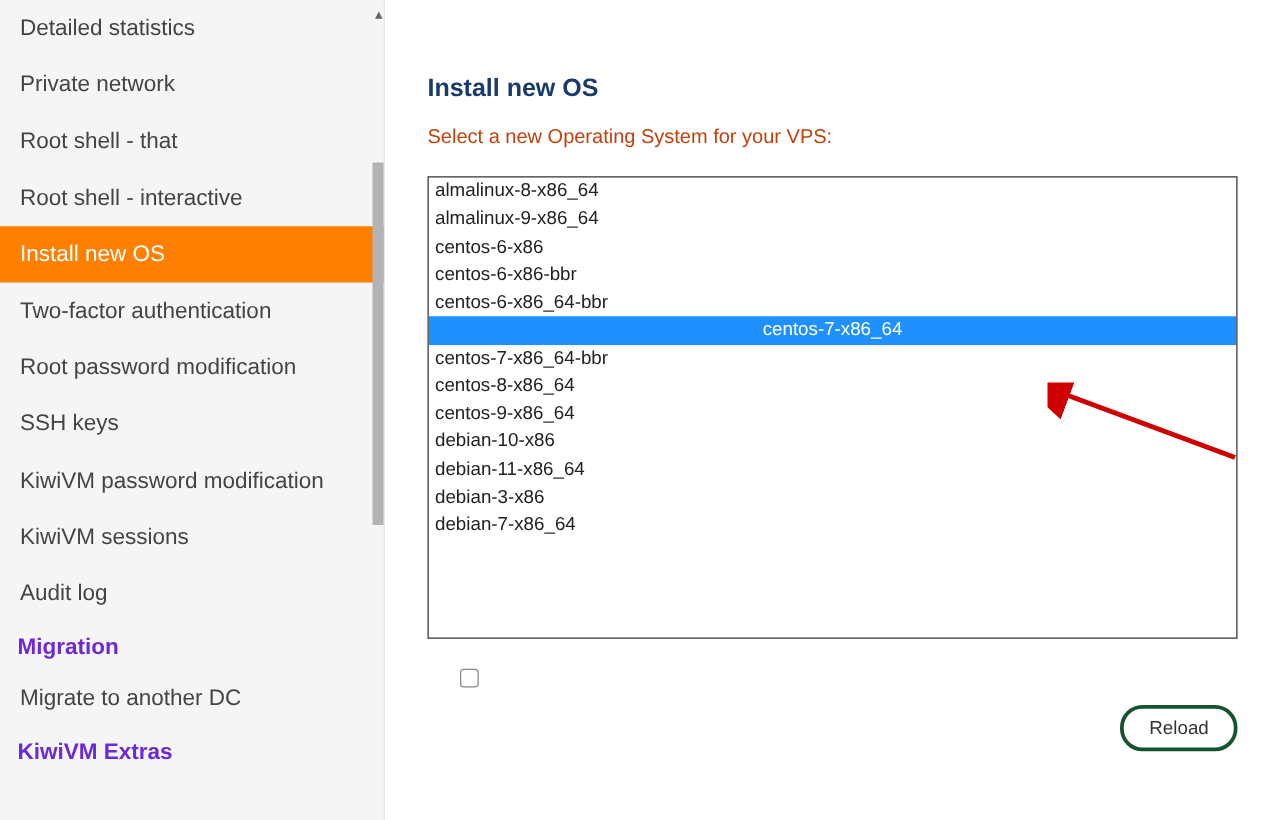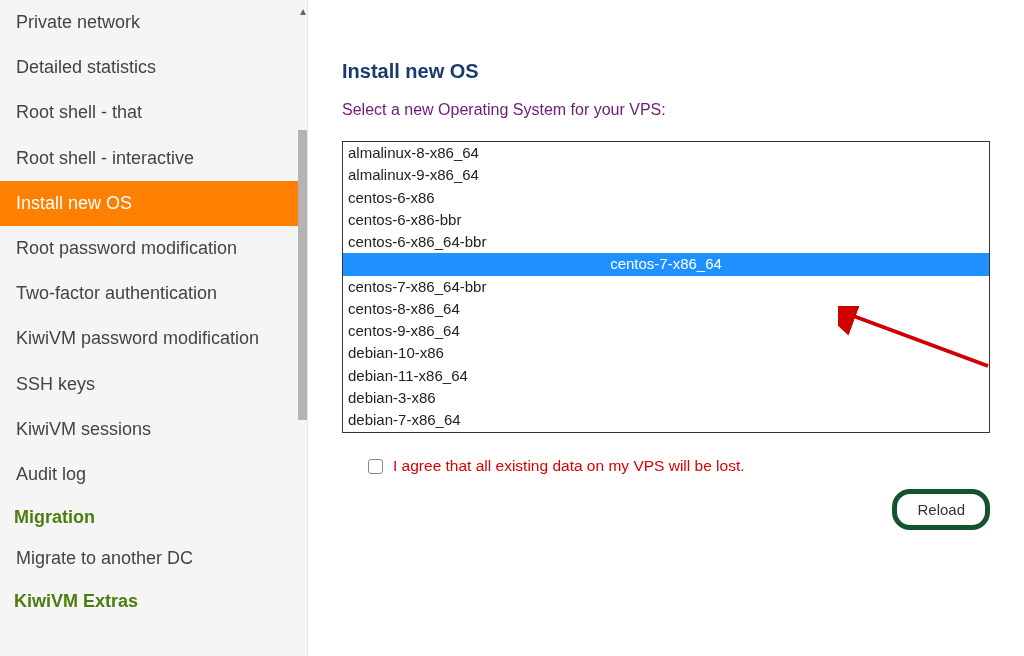--- a/index.html
+++ b/index.html
@@ -26,21 +26,21 @@
       line-height: 1.4;
     }
     .sidebar-item.active {
       background: #ff7f00;
       color: #fff;
     }
     .sidebar-heading {
       padding: 10px 14px 8px 14px;
       font-size: 18px;
       font-weight: 700;
-      color: #4d7c0f;
+      color: #6d28d9;
     }
     .sidebar-scroll-track {
       position: absolute;
       right: 0;
       top: 0;
       width: 9px;
       height: 100%;
     }
     .sidebar-scroll-thumb {
       position: absolute;
@@ -65,27 +65,27 @@
     }
     .page-title {
       font-size: 20px;
       color: #1a3a6e;
       font-weight: 700;
       margin-bottom: 18px;
       margin-top: 30px;
     }
     .page-subtitle {
       font-size: 16px;
-      color: #701a75;
+      color: #c2410c;
       margin-bottom: 22px;
     }
     .os-select-box {
       border: 1px solid #333;
       background: #fff;
-      height: 292px;
+      height: 370px;
       overflow-y: scroll;
       font-family: Verdana, Arial, sans-serif;
       font-size: 15px;
       position: relative;
       width: 100%;
     }
     .os-option {
       padding: 1px 5px;
       cursor: default;
       color: #222;
@@ -115,50 +115,50 @@
       color: #d00;
       font-size: 15.5px;
     }
     .reload-row {
       text-align: right;
       margin-top: 14px;
     }
     .reload-btn {
       display: inline-block;
       padding: 7px 20px;
-      border: 5px solid #14532d;
+      border: 3px solid #14532d;
       border-radius: 18px;
       font-size: 15px;
       color: #333;
       background: #fff;
       cursor: pointer;
     }
     .annotation-arrow {
       position: absolute;
       left: 530px;
       top: 306px;
       pointer-events: none;
     }
   </style>
 </head>
 <body>
 
 <div class="sidebar">
   <div class="sidebar-scroll-arrow">▴</div>
 
   <div id="sidebar-main">
+      <div class="sidebar-item">Detailed statistics</div>
       <div class="sidebar-item">Private network</div>
-      <div class="sidebar-item">Detailed statistics</div>
       <div class="sidebar-item">Root shell - that</div>
       <div class="sidebar-item">Root shell - interactive</div>
       <div class="sidebar-item active">Install new OS</div>
+      <div class="sidebar-item">Two-factor authentication</div>
       <div class="sidebar-item">Root password modification</div>
-      <div class="sidebar-item">Two-factor authentication</div>
+      <div class="sidebar-item">SSH keys</div>
       <div class="sidebar-item">KiwiVM password modification</div>
-      <div class="sidebar-item">SSH keys</div>
       <div class="sidebar-item">KiwiVM sessions</div>
       <div class="sidebar-item">Audit log</div>
     </div>
 
   <div class="sidebar-heading">Migration</div>
 
   <div id="sidebar-migration">
       <div class="sidebar-item">Migrate to another DC</div>
     </div>
 
@@ -184,21 +184,20 @@
       <div class="os-option">centos-8-x86_64</div>
       <div class="os-option">centos-9-x86_64</div>
       <div class="os-option">debian-10-x86</div>
       <div class="os-option">debian-11-x86_64</div>
       <div class="os-option">debian-3-x86</div>
       <div class="os-option">debian-7-x86_64</div>
     </div>
 
   <div class="agree-row">
     <div class="agree-checkbox"></div>
-    <span class="agree-label">I agree that all existing data on my VPS will be lost.</span>
   </div>
 
   <div class="reload-row">
     <span class="reload-btn">Reload</span>
   </div>
 
   <svg class="annotation-arrow" width="180" height="90">
     <defs>
       <marker id="ah" markerWidth="12" markerHeight="12" refX="2" refY="5" orient="auto">
         <polygon points="0,0 12,5 0,10" fill="#d00000"></polygon>

